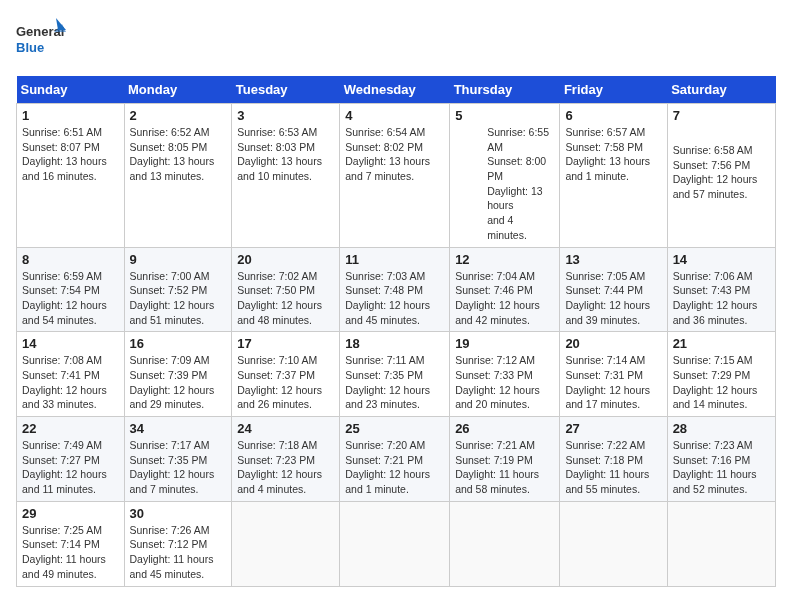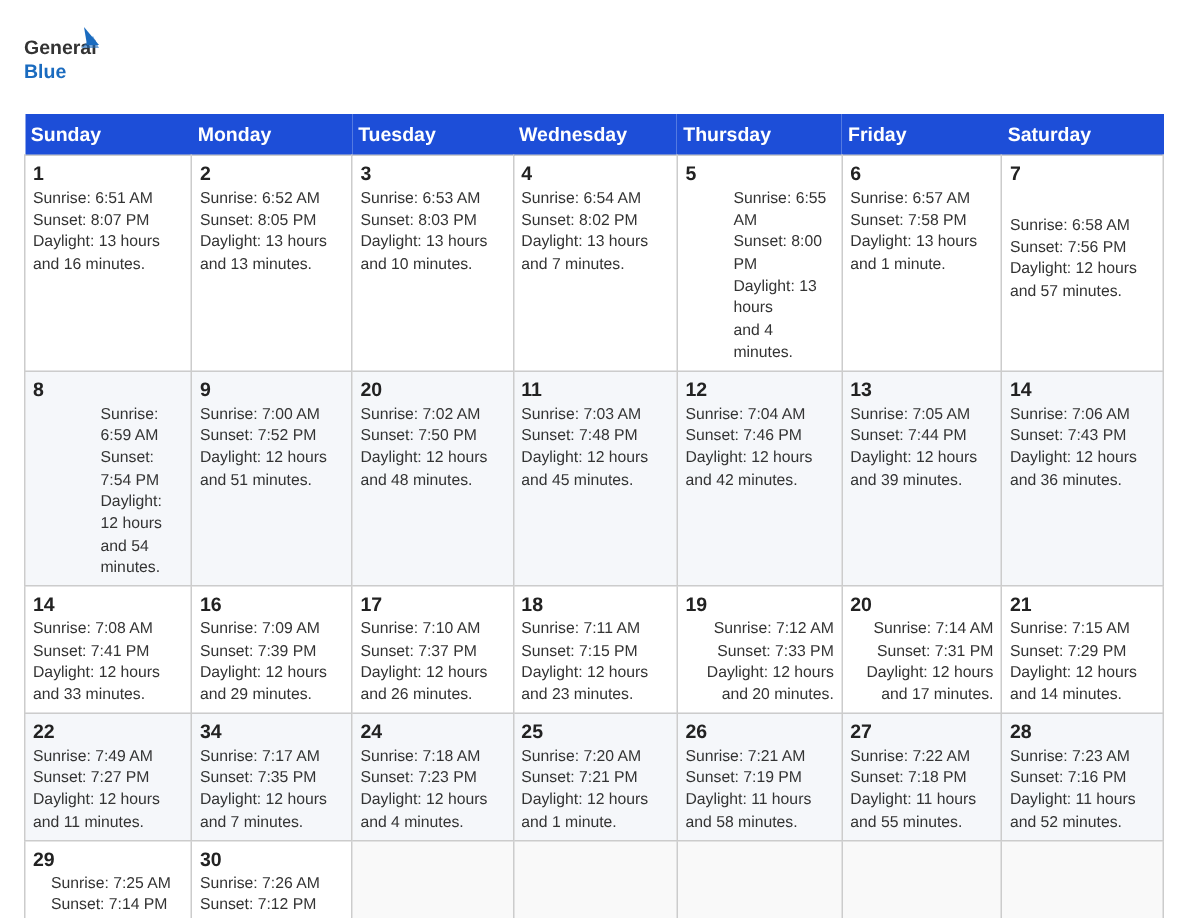--- a/index.html
+++ b/index.html
@@ -152,21 +152,21 @@
           <span class="day-num">7</span>
           <div class="day-info" style="white-space: pre-line; margin-top: 20px;">Sunrise: 6:58 AM
 Sunset: 7:56 PM
 Daylight: 12 hours
 and 57 minutes.</div>
         </td>
       </tr>
       <tr>
         <td>
           <span class="day-num">8</span>
-          <div class="day-info" style="white-space: pre-line; margin-left: 45px;">Sunrise: 6:59 AM
+          <div class="day-info" style="white-space: pre-line;">Sunrise: 6:59 AM
 Sunset: 7:54 PM
 Daylight: 12 hours
 and 54 minutes.</div>
         </td>
         <td>
           <span class="day-num">9</span>
           <div class="day-info" style="white-space: pre-line;">Sunrise: 7:00 AM
 Sunset: 7:52 PM
 Daylight: 12 hours
 and 51 minutes.</div>
@@ -225,34 +225,34 @@
         <td>
           <span class="day-num">17</span>
           <div class="day-info" style="white-space: pre-line;">Sunrise: 7:10 AM
 Sunset: 7:37 PM
 Daylight: 12 hours
 and 26 minutes.</div>
         </td>
         <td>
           <span class="day-num">18</span>
           <div class="day-info" style="white-space: pre-line;">Sunrise: 7:11 AM
-Sunset: 7:15 PM
+Sunset: 7:35 PM
 Daylight: 12 hours
 and 23 minutes.</div>
         </td>
         <td>
           <span class="day-num">19</span>
-          <div class="day-info" style="white-space: pre-line; text-align: right;">Sunrise: 7:12 AM
+          <div class="day-info" style="white-space: pre-line;">Sunrise: 7:12 AM
 Sunset: 7:33 PM
 Daylight: 12 hours
 and 20 minutes.</div>
         </td>
         <td>
           <span class="day-num">20</span>
-          <div class="day-info" style="white-space: pre-line; text-align: right;">Sunrise: 7:14 AM
+          <div class="day-info" style="white-space: pre-line;">Sunrise: 7:14 AM
 Sunset: 7:31 PM
 Daylight: 12 hours
 and 17 minutes.</div>
         </td>
         <td>
           <span class="day-num">21</span>
           <div class="day-info" style="white-space: pre-line;">Sunrise: 7:15 AM
 Sunset: 7:29 PM
 Daylight: 12 hours
 and 14 minutes.</div>
@@ -305,21 +305,21 @@
           <span class="day-num">28</span>
           <div class="day-info" style="white-space: pre-line;">Sunrise: 7:23 AM
 Sunset: 7:16 PM
 Daylight: 11 hours
 and 52 minutes.</div>
         </td>
       </tr>
       <tr>
         <td>
           <span class="day-num">29</span>
-          <div class="day-info" style="white-space: pre-line; margin-left: 12px;">Sunrise: 7:25 AM
+          <div class="day-info" style="white-space: pre-line;">Sunrise: 7:25 AM
 Sunset: 7:14 PM
 Daylight: 11 hours
 and 49 minutes.</div>
         </td>
         <td>
           <span class="day-num">30</span>
           <div class="day-info" style="white-space: pre-line;">Sunrise: 7:26 AM
 Sunset: 7:12 PM
 Daylight: 11 hours
 and 45 minutes.</div>

